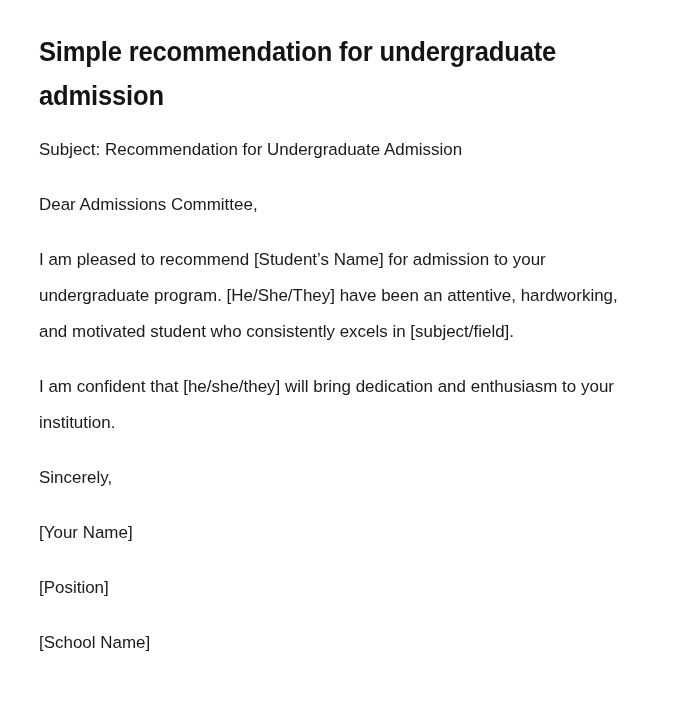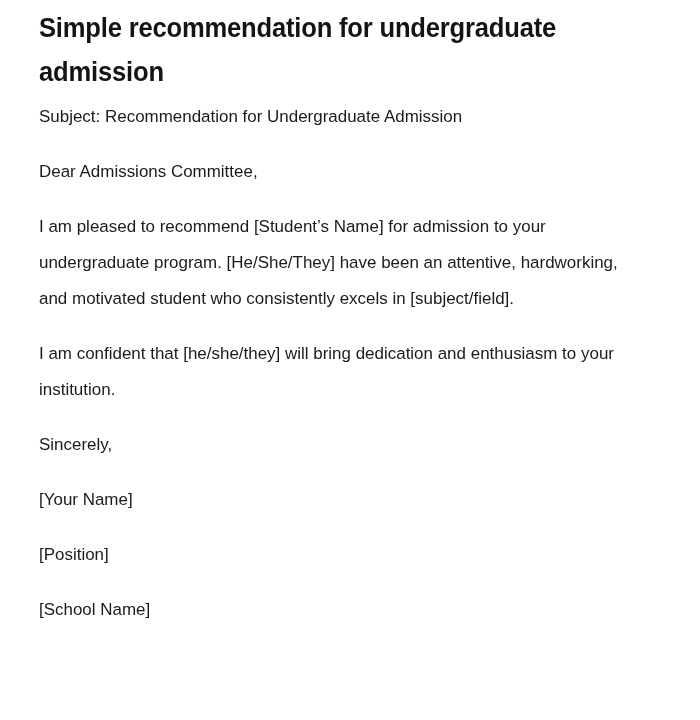--- a/index.html
+++ b/index.html
@@ -11,38 +11,38 @@
     height: 720px;
     background: #ffffff;
     font-family: "Liberation Sans", sans-serif;
     -webkit-font-smoothing: antialiased;
     overflow: hidden;
   }
 
   .article {
     box-sizing: border-box;
     width: 700px;
-    padding: 6px 39px 0 39px;
+    padding: 30px 39px 0 39px;
   }
 
   .article-title {
     margin: 0 0 0 0;
     font-family: "Liberation Sans", sans-serif;
     font-size: 27.5px;
     font-weight: bold;
     line-height: 44px;
     letter-spacing: -0.2px;
     color: #141414;
     max-width: 560px;
     transform: scaleX(0.93);
     transform-origin: left top;
   }
 
   .article-body {
-    margin-top: 4px;
+    margin-top: 13px;
   }
 
   .para {
     margin: 0 0 19px 0;
     font-family: "Liberation Sans", sans-serif;
     font-size: 17.4px;
     font-weight: normal;
     line-height: 36px;
     color: #1b1b1b;
     max-width: 604px;

